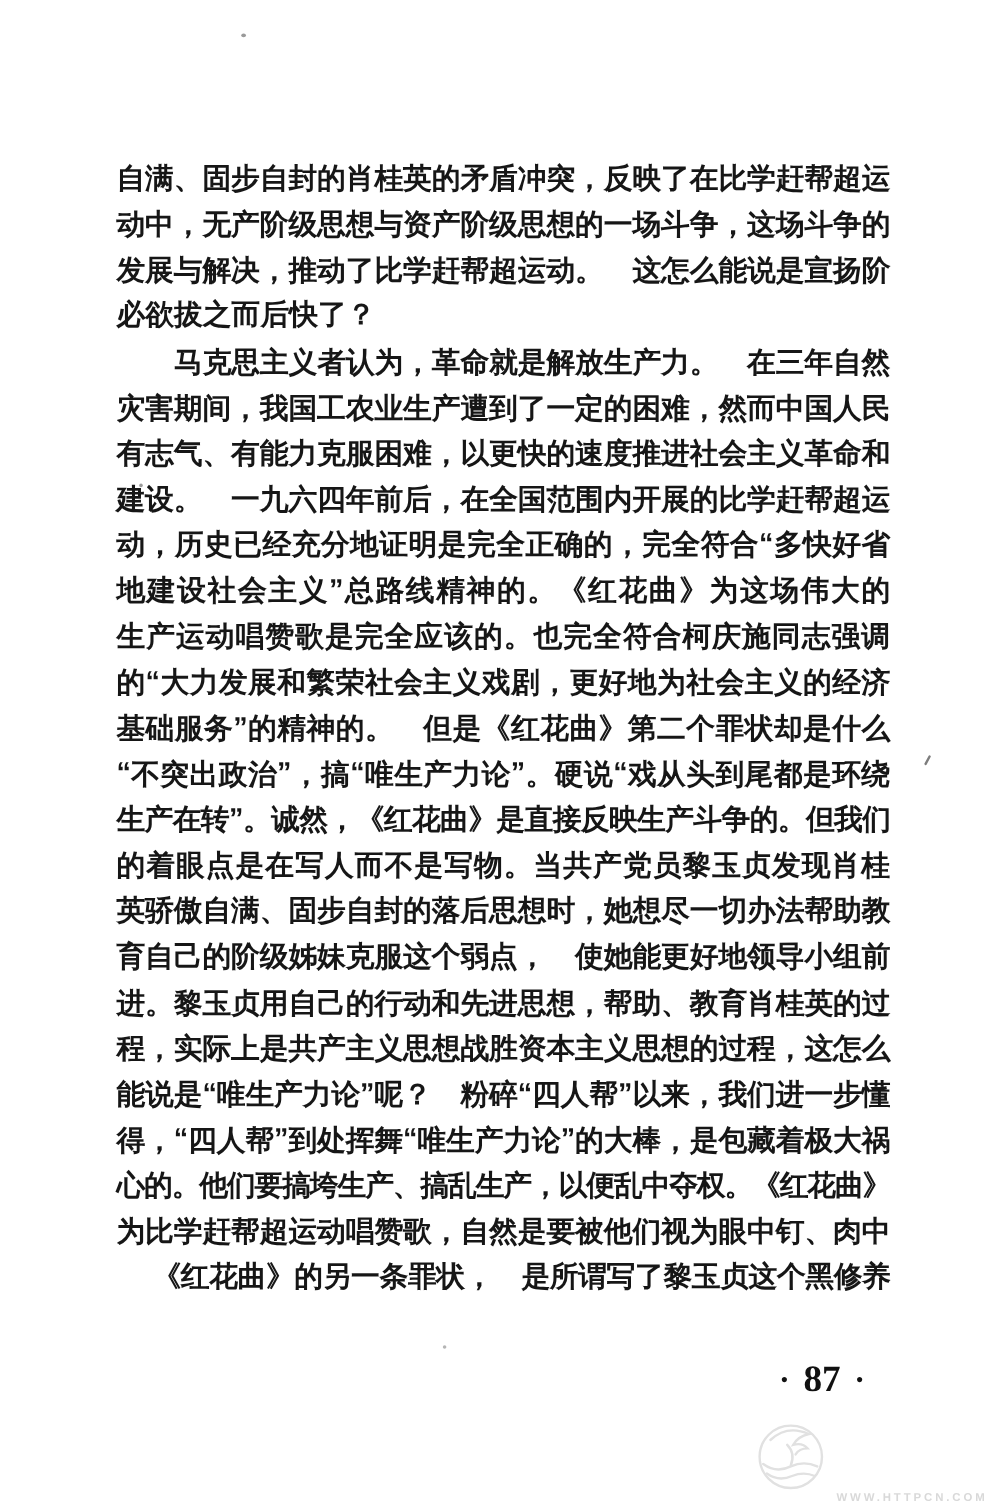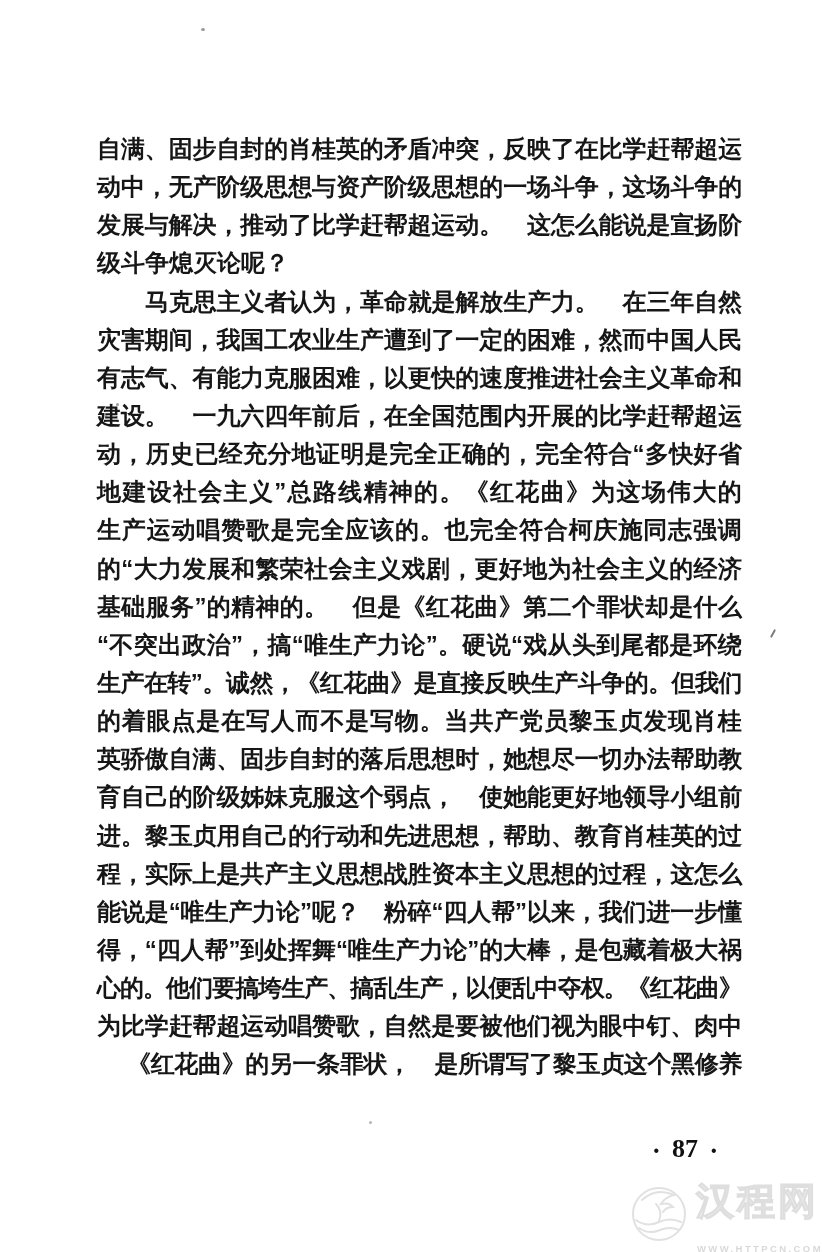--- a/index.html
+++ b/index.html
@@ -56,21 +56,21 @@
     top: 1132px;
     width: 94px;
     height: 34px;
     display: flex;
     align-items: center;
     justify-content: center;
     gap: 13px;
     color: #111;
   }
   .pageno .num {
-    font-size: 26px;
+    font-size: 31px;
     font-weight: 600;
     font-family: "Liberation Serif", "DejaVu Serif", serif;
   }
   .pageno .dot {
     font-size: 16px;
     line-height: 16px;
     margin-top: 3px;
   }
 
   
@@ -215,21 +215,21 @@
         <span>这</span>
         <span>怎</span>
         <span>么</span>
         <span>能</span>
         <span>说</span>
         <span>是</span>
         <span>宣</span>
         <span>扬</span>
         <span>阶</span>
       </div>
-    <div class="tl end">级斗争熄灭论呢？</div>
+    <div class="tl end">必欲拔之而后快了？</div>
     <div class="tl just ind">
         <span>马</span>
         <span>克</span>
         <span>思</span>
         <span>主</span>
         <span>义</span>
         <span>者</span>
         <span>认</span>
         <span>为</span>
         <span>，</span>
@@ -843,21 +843,20 @@
   </div>
 
   <div class="wm">
     <svg width="64" height="64" viewBox="0 0 64 64" fill="none" stroke="#e1e1e1" stroke-width="2" stroke-linecap="round">
       <circle cx="31" cy="34" r="26"></circle>
       <path d="M14 20 q14 -13 32 -5 q-9 2 -13 9 q8 -2 12 3 q-7 0 -10 5"></path>
       <path d="M8 40 q11 8 23 2 q11 -5 22 0"></path>
       <path d="M11 48 q10 7 21 2 q10 -4 19 0"></path>
       <path d="M28 24 q7 7 3 17"></path>
     </svg>
-    <div class="wm-name">汉程网</div>
     <div class="wm-url">WWW.HTTPCN.COM</div>
   </div>
 
   <div class="speck s1"></div>
   <div class="speck s3"></div>
   <div class="speck s4"></div>
   <div class="tick"></div>
 
 </div>
 

